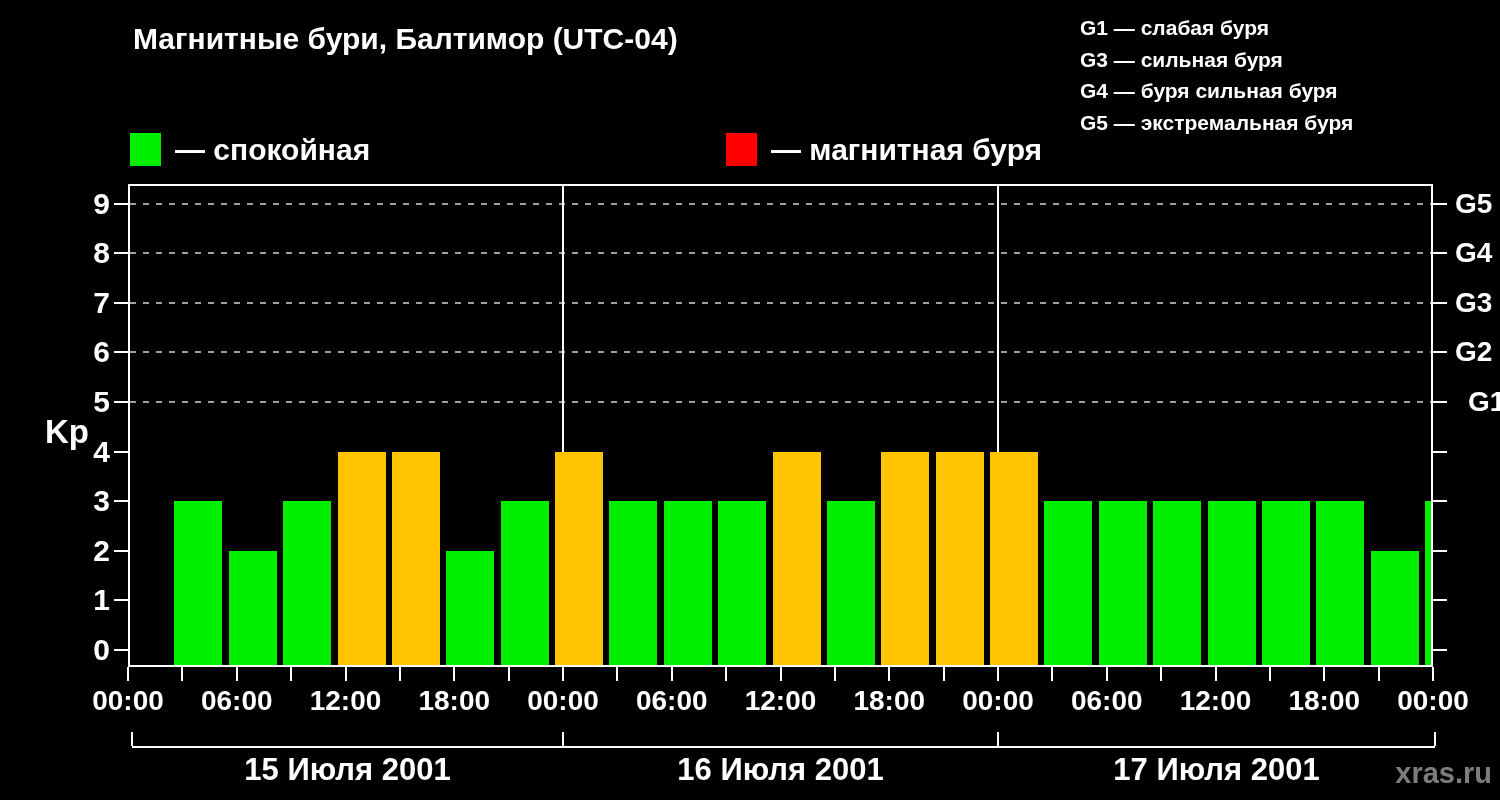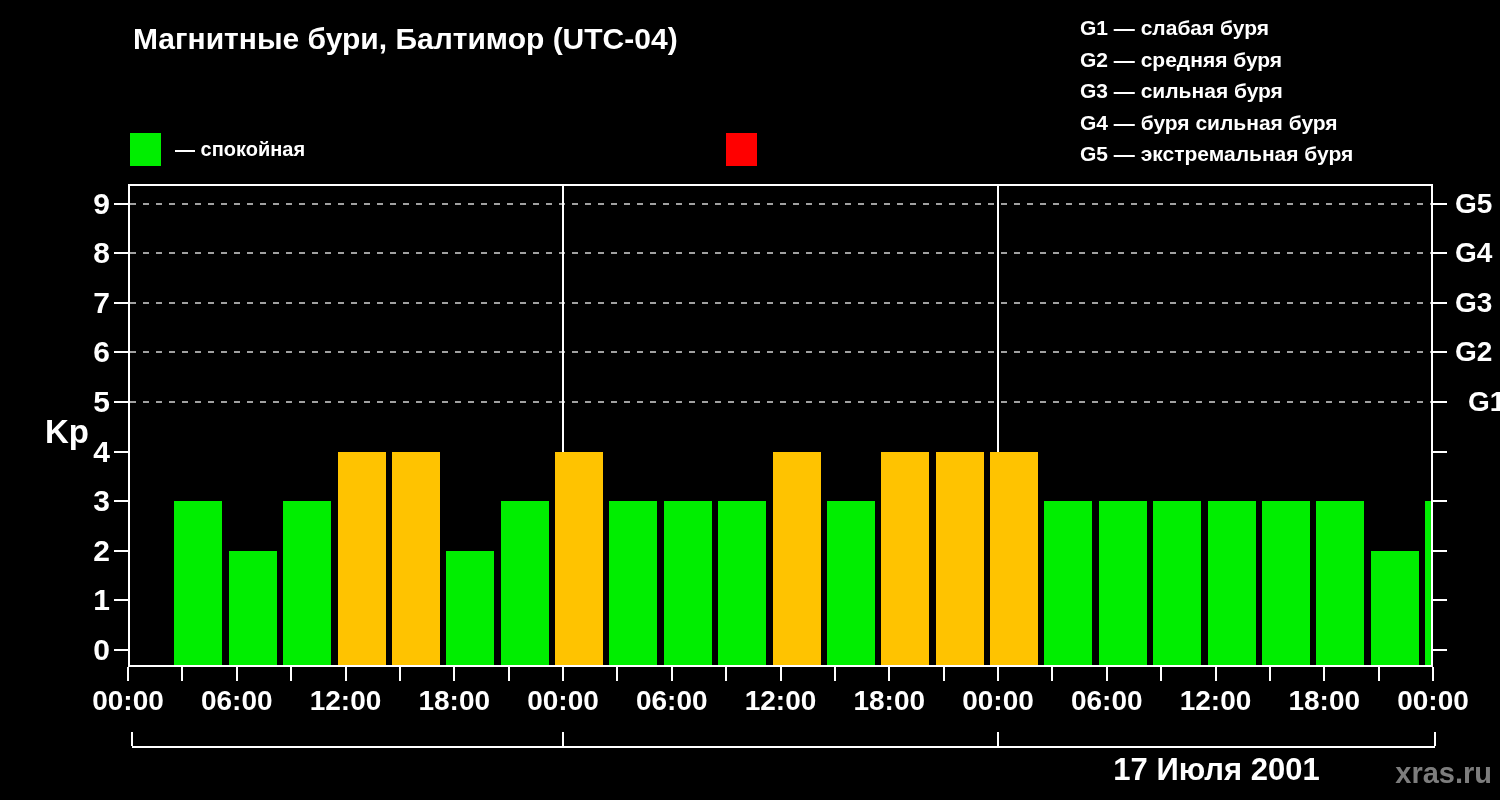--- a/index.html
+++ b/index.html
@@ -5,21 +5,21 @@
   html,body{margin:0;padding:0;background:#000;}
   #stage{
     position:relative;width:1500px;height:800px;background:#000;overflow:hidden;
     font-family:"Liberation Sans","DejaVu Sans",sans-serif;font-weight:bold;color:#fff;
   }
   .abs{position:absolute;}
   #chart-title{left:133px;top:22px;font-size:30px;white-space:nowrap;}
   #chart-subtitle{left:133px;top:85px;font-size:26px;white-space:nowrap;}
   .legend-item{top:133px;display:flex;align-items:center;height:33px;}
   .legend-swatch{width:31px;height:33px;margin-right:14px;flex:0 0 auto;}
-  .legend-label{font-size:20px;white-space:nowrap;}
+  .legend-label{font-size:30px;white-space:nowrap;}
   #g-legend{left:1080px;top:12px;}
   .g-legend-line{font-size:21px;line-height:31.5px;white-space:nowrap;}
   #plot-frame{left:128px;top:184px;width:1305px;height:483px;border:2px solid #fff;box-sizing:border-box;}
   .gridline{height:2px;z-index:1;}
   .day-divider{width:2px;background:#fff;z-index:1;}
   .kp-bar{z-index:2;}
   .tick{background:#fff;z-index:3;}
   .y-axis-label{width:70px;text-align:right;font-size:30px;line-height:32px;}
   .g-axis-label{font-size:28px;line-height:32px;white-space:nowrap;}
   .x-axis-label{width:108px;text-align:center;font-size:28px;line-height:30px;}
@@ -34,25 +34,25 @@
 <div id="stage">
 
   <div class="abs" id="chart-title">Магнитные бури, Балтимор (UTC-04)</div>
 
   <div class="abs legend-item" style="left:130px;">
     <div class="legend-swatch" style="background: rgb(0, 238, 0);"></div>
     <div class="legend-label">— спокойная</div>
   </div>
   <div class="abs legend-item" style="left:726px;">
     <div class="legend-swatch" style="background: rgb(255, 0, 0);"></div>
+    <div class="legend-label">— магнитная буря</div>
   </div>
 
   <div class="abs" id="g-legend">
     <div class="g-legend-line">G1 — слабая буря</div>
-    <div class="g-legend-line">G2 — средняя буря</div>
     <div class="g-legend-line">G3 — сильная буря</div>
     <div class="g-legend-line">G4 — буря сильная буря</div>
     <div class="g-legend-line">G5 — экстремальная буря</div>
   </div>
 
   <div class="abs" id="plot-frame"></div>
   <div id="chart-layer" class="abs" style="left:0;top:0;width:1500px;height:800px;">
       <div class="abs gridline" style="left: 130px; top: 401px; width: 1301px; height: 2px; background: repeating-linear-gradient(90deg, rgb(160, 160, 160) 0px, rgb(160, 160, 160) 6px, transparent 6px, transparent 13px);"></div>
       <div class="abs gridline" style="left: 130px; top: 351.4px; width: 1301px; height: 2px; background: repeating-linear-gradient(90deg, rgb(160, 160, 160) 0px, rgb(160, 160, 160) 6px, transparent 6px, transparent 13px);"></div>
       <div class="abs gridline" style="left: 130px; top: 301.8px; width: 1301px; height: 2px; background: repeating-linear-gradient(90deg, rgb(160, 160, 160) 0px, rgb(160, 160, 160) 6px, transparent 6px, transparent 13px);"></div>
@@ -155,18 +155,20 @@
       <div class="abs x-axis-label" style="left: 944px; top: 686px;">00:00</div>
       <div class="abs x-axis-label" style="left: 1052.75px; top: 686px;">06:00</div>
       <div class="abs x-axis-label" style="left: 1161.5px; top: 686px;">12:00</div>
       <div class="abs x-axis-label" style="left: 1270.25px; top: 686px;">18:00</div>
       <div class="abs x-axis-label" style="left: 1379px; top: 686px;">00:00</div>
       <div class="abs bracket" style="left: 132px; top: 746px; width: 1303px; height: 2px;"></div>
       <div class="abs bracket" style="left: 131px; top: 732px; width: 2px; height: 14px;"></div>
       <div class="abs bracket" style="left: 562px; top: 732px; width: 2px; height: 14px;"></div>
       <div class="abs bracket" style="left: 997px; top: 732px; width: 2px; height: 14px;"></div>
       <div class="abs bracket" style="left: 1434px; top: 732px; width: 2px; height: 14px;"></div>
+      <div class="abs date-label" style="left: 187.5px; top: 754px;">15 Июля 2001</div>
+      <div class="abs date-label" style="left: 620.5px; top: 754px;">16 Июля 2001</div>
       <div class="abs date-label" style="left: 1056.5px; top: 754px;">17 Июля 2001</div>
     </div>
 
   <div class="abs" id="kp-label">Kp</div>
   <div class="abs" id="watermark" style="color: rgb(125, 125, 125);">xras.ru</div>
 </div>
 
 </body></html>

